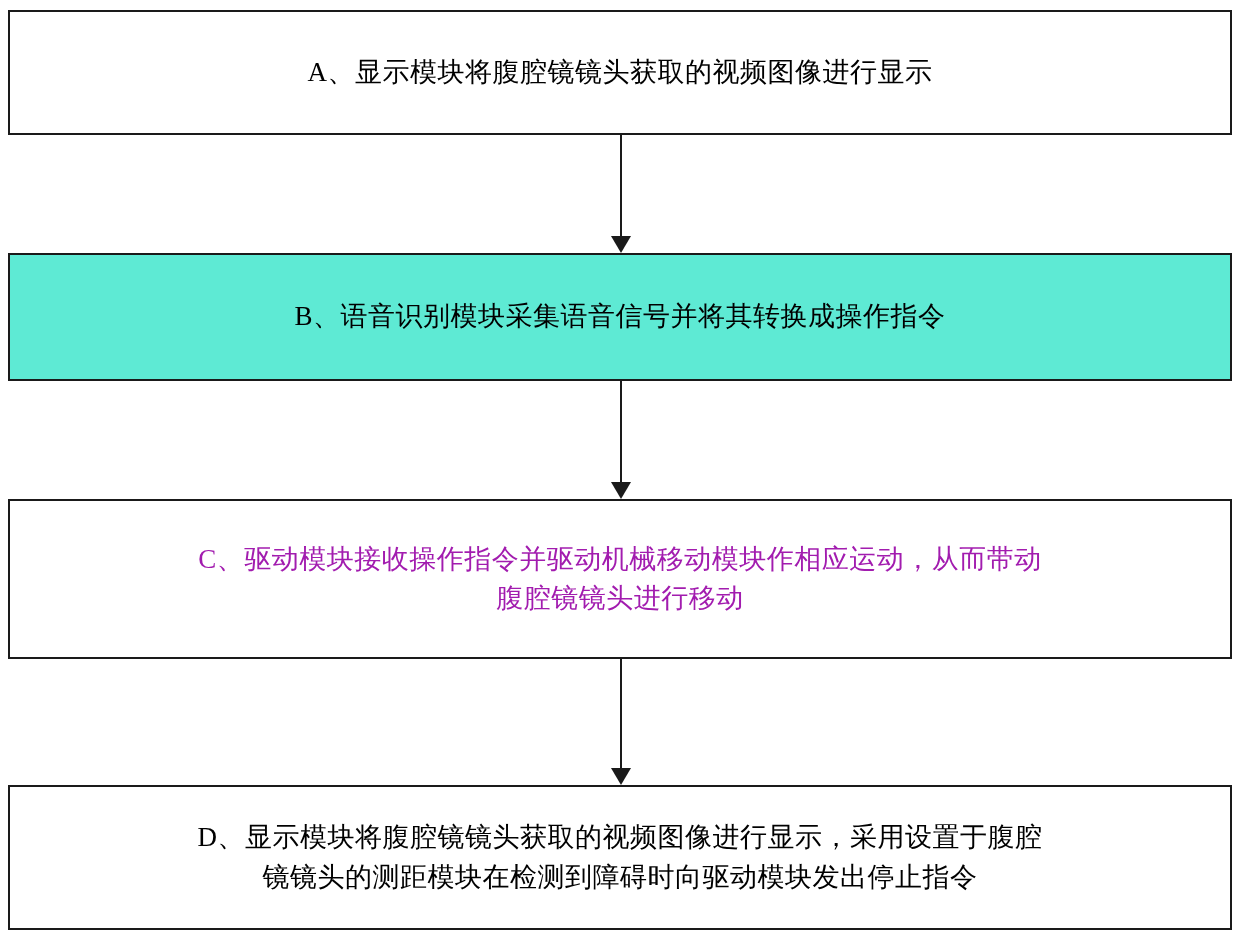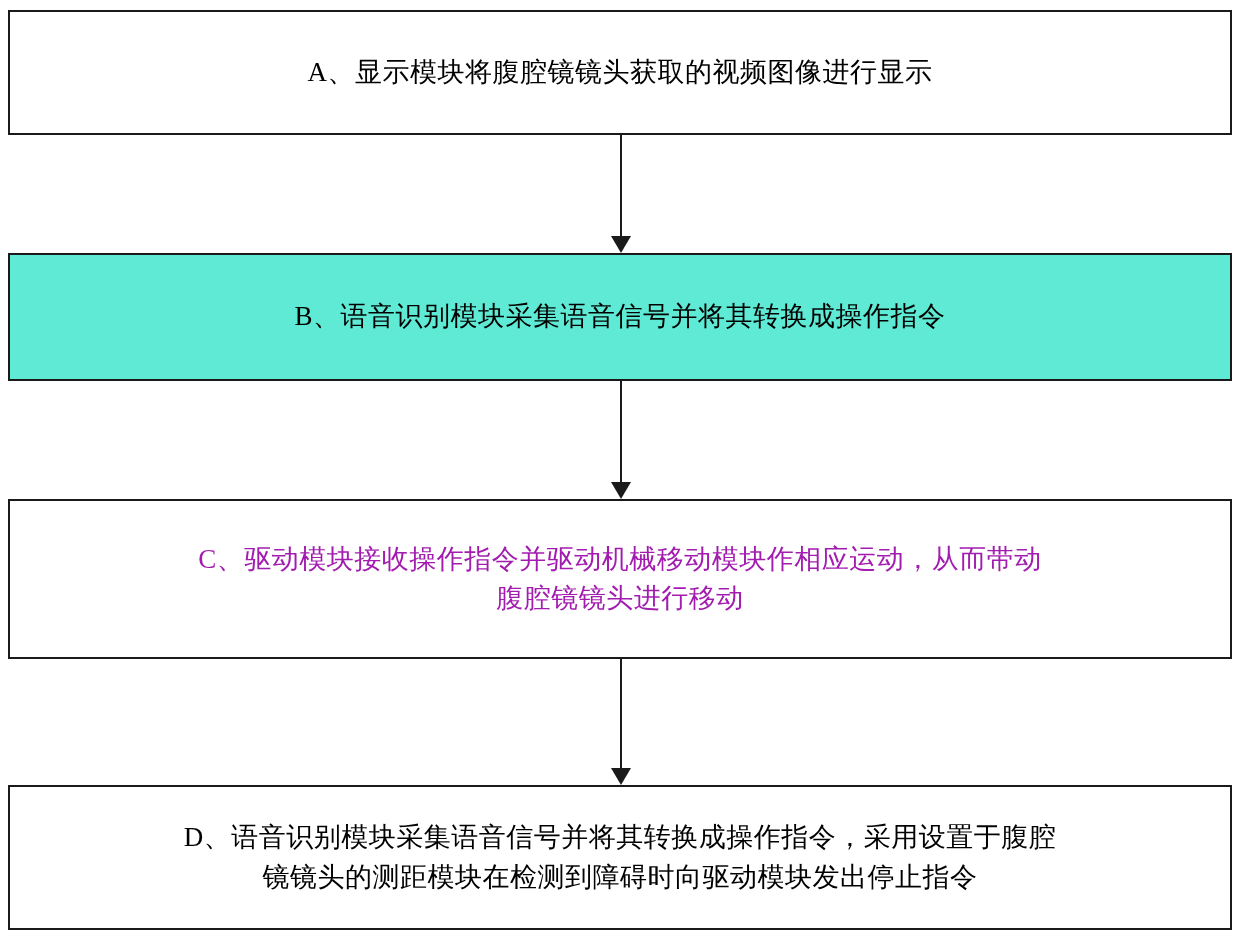--- a/index.html
+++ b/index.html
@@ -85,17 +85,17 @@
     <span class="box-text">C、驱动模块接收操作指令并驱动机械移动模块作相应运动，从而带动
 腹腔镜镜头进行移动</span>
   </div>
 
   <div class="connector" id="conn-c-d" style="left: 620px; top: 659px; height: 126px;">
     <span class="line" style="height: 111px; background: rgb(26, 26, 26);"></span>
     <span class="arrowhead" style="top: 109px; border-top-color: rgb(26, 26, 26);"></span>
   </div>
 
   <div class="flow-box" id="box-d" style="left: 8px; top: 785px; width: 1224px; height: 145px; border-color: rgb(26, 26, 26); background: rgb(255, 255, 255); color: rgb(0, 0, 0);">
-    <span class="box-text">D、语音识别模块采集语音信号并将其转换成操作指令，采用设置于腹腔
+    <span class="box-text">D、显示模块将腹腔镜镜头获取的视频图像进行显示，采用设置于腹腔
 镜镜头的测距模块在检测到障碍时向驱动模块发出停止指令</span>
   </div>
 
 </div>
 
 </body></html>

